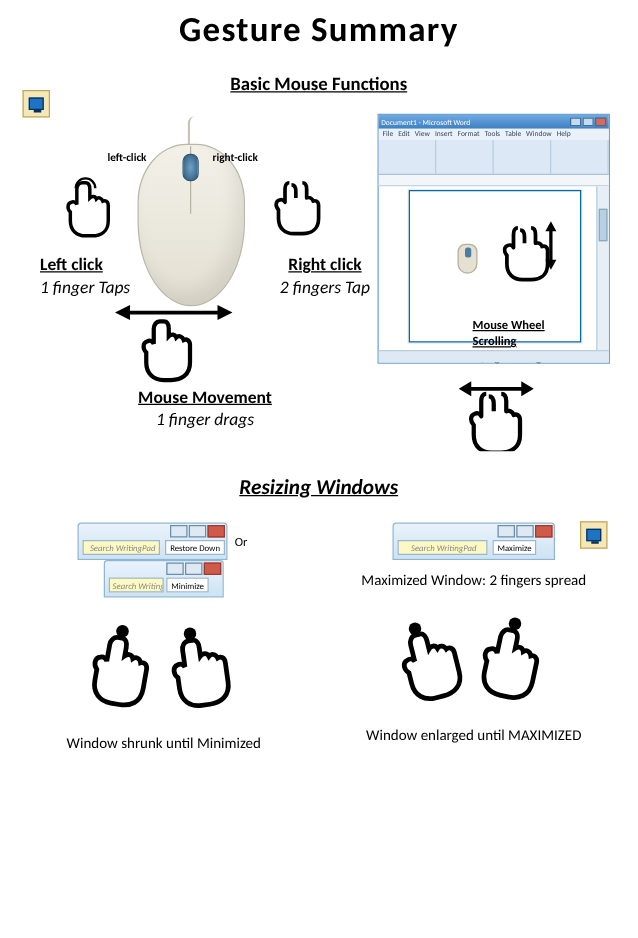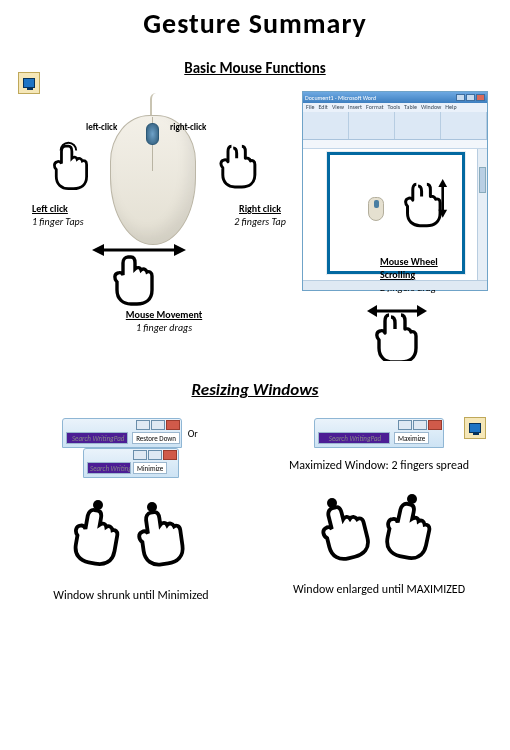--- a/index.html
+++ b/index.html
@@ -94,21 +94,21 @@
   
   .hand {
     width:46px; height:52px;
     position:relative;
   }
   .hand svg { width:100%; height:100%; }
   .hand-left { position:absolute; left:34px; top:56px; }
   .hand-right { position:absolute; left:204px; top:56px; }
 
   .cap {
-    font-size: 10px;
+    font-size: 14px;
     line-height: 1.25;
   }
   .cap .u { text-decoration: underline; font-weight:700; }
   .cap .i { font-style: italic; }
   .cap-left { position:absolute; left:18px; top:118px; width:80px; }
   .cap-right { position:absolute; left:206px; top:118px; width:80px;text-align:center; }
 
   .hand-drag { position:absolute; left:92px; top:162px; width:60px; height:60px; }
   .drag-arrows {
     position:absolute; left:78px; top:158px; width:94px; height:14px;
@@ -134,21 +134,21 @@
   .word-titlebar .btns { display:flex; gap:1px; }
   .word-titlebar .b { width:9px; height:7px; background:#c7dbef; border:1px solid #3d6ea0; }
   .word-titlebar .bx { background:#d96a5a; }
   .word-menubar { height:9px; background:#eaf1fa; display:flex; gap:4px; padding:0 3px; align-items:flex-start; color:#3a4a5a; }
   .word-ribbon { height:28px; background:#dce8f5; border-bottom:1px solid #a9c3dc; display:flex; }
   .word-ribbon .grp { flex:1; border-right:1px solid #b7cde2; }
   .word-ruler { height:9px; background:#f2f6fb; border-bottom:1px solid #c3d6e8; }
   .word-page {
     position:absolute; left:24px; top:60px;
     width:138px; height:122px;
-    background:#fff; border:3px solid #0369a1;
+    background:#fff; border:1px solid #0369a1;
     box-shadow: 0 0 0 1px #e8edf1;
   }
   .word-page .mini-mouse {
     position:absolute; left:38px; top:42px;
     width:16px; height:24px;
     background:#e5e0d0; border:1px solid #b3ae9c;
     border-radius: 8px 8px 10px 10px;
   }
   .word-page .mini-mouse::before {
     content:""; position:absolute; left:5px; top:2px;
@@ -192,21 +192,21 @@
     display:flex; gap:1px;
   }
   .titlebar-thumb .ctrl .c {
     width:14px; height:10px; border:1px solid #6a8eab;
     background:#dfe9f3;
   }
   .titlebar-thumb .ctrl .cx { background:#d05a4a; border-color:#9a3b2e; }
   .titlebar-thumb .search {
     position:absolute; left:4px; top:14px;
     width:62px; height:12px;
-    background:#4c1d95; border:1px solid #9bb7cf;
+    background:#fef9c3; border:1px solid #9bb7cf;
     font-size:7px; font-style:italic; color:#888; padding-left:2px; line-height:11px;
     overflow:hidden; white-space:nowrap;
   }
   .titlebar-thumb .state-btn {
     position:absolute; left:70px; top:14px;
     height:12px; padding:0 3px;
     background:#fff; border:1px solid #9bb7cf;
     font-size:7px; line-height:11px;
   }
   .or-word { font-size:10px; vertical-align:middle; margin:0 2px; }

